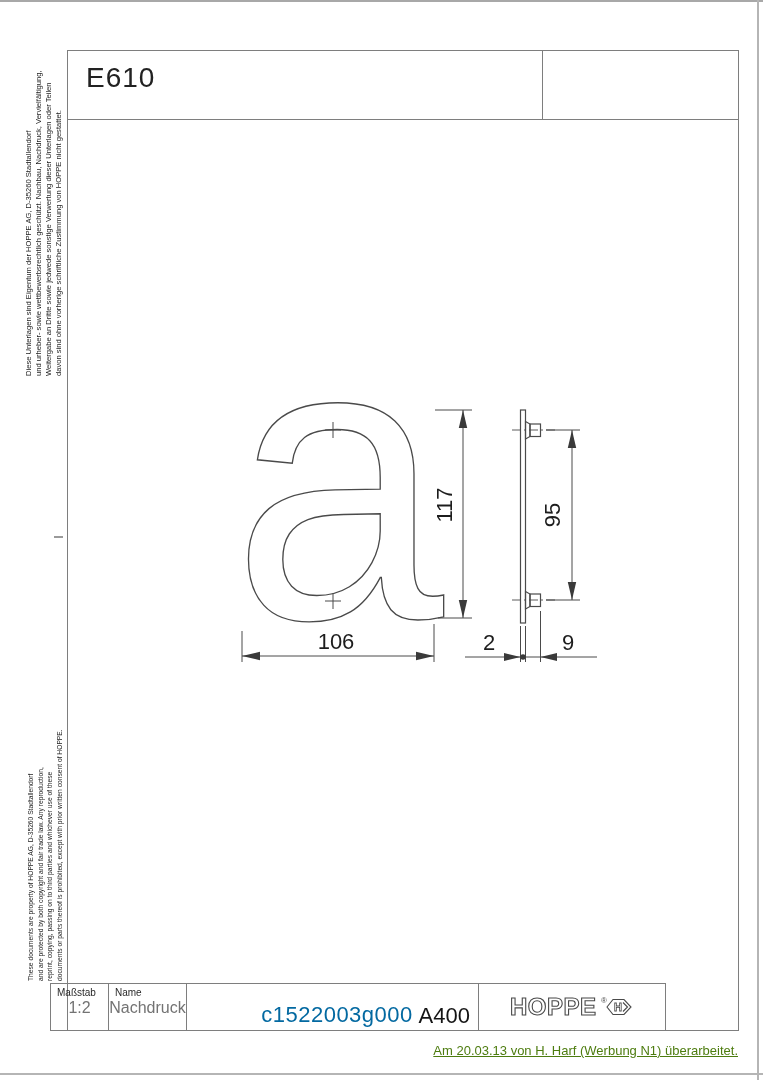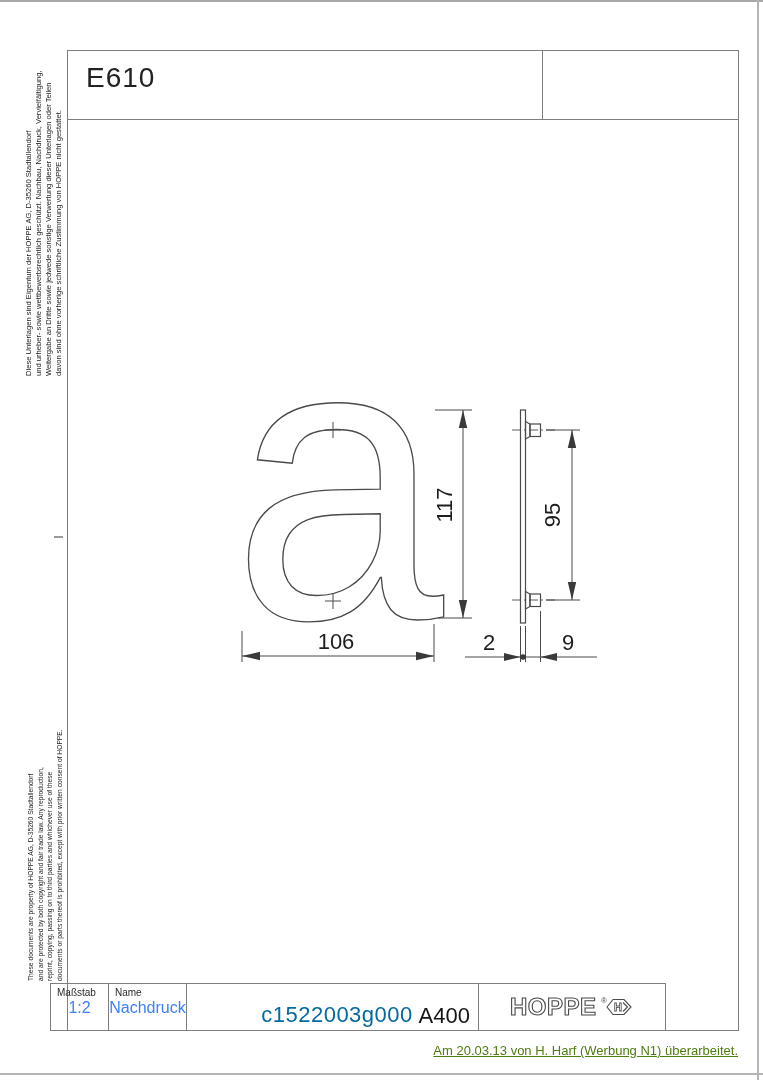--- a/index.html
+++ b/index.html
@@ -24,21 +24,21 @@
   .vtext { position:absolute; transform:rotate(-90deg); transform-origin:0 0; color:#1c1c1c; }
   .vtext div { white-space:nowrap; }
   .vtext-de { left:24px; top:376px; width:332px; font-size:7.6px; line-height:10px; }
   .vtext-en { left:26px; top:981px; width:268px; font-size:6.7px; line-height:9.5px; }
 
   
   .title-block { left:50px; top:983px; width:616px; height:48px; border:1.2px solid #7e7e7e; display:flex; }
   .tb-cell { border-right:1.2px solid #7e7e7e; position:relative; }
   .tb-cell:last-child { border-right:none;text-decoration:underline; }
   .tb-label { font-size:10px; color:#2a2a2a; padding:3px 0 0 6px; }
-  .tb-value { text-align:center; font-size:16px; color:#3b82f6; margin-top:1px; }
+  .tb-value { text-align:center; font-size:16px; color:#737373; margin-top:1px; }
   .tb-c1 { width:58px; } .tb-c2 { width:78px; } .tb-c3 { width:108px; } .tb-c4 { width:292px; } .tb-c5 { flex:1; display:flex; align-items:center; justify-content:center; }
   .tb-number { position:absolute; left:30px; top:18px; width:240px; text-align:center; font-size:22px; color:#0369a1; letter-spacing:0.5px; }
   .tb-format { position:absolute; right:8px; top:19px; font-size:22px; color:#141414; }
 
   .revision-note { right:25px; top:1043px; font-size:13px; color:#4d7c0f;text-decoration:underline; }
 
   svg text { font-family:"Liberation Sans", sans-serif; }
 </style>
 </head>
 <body>

